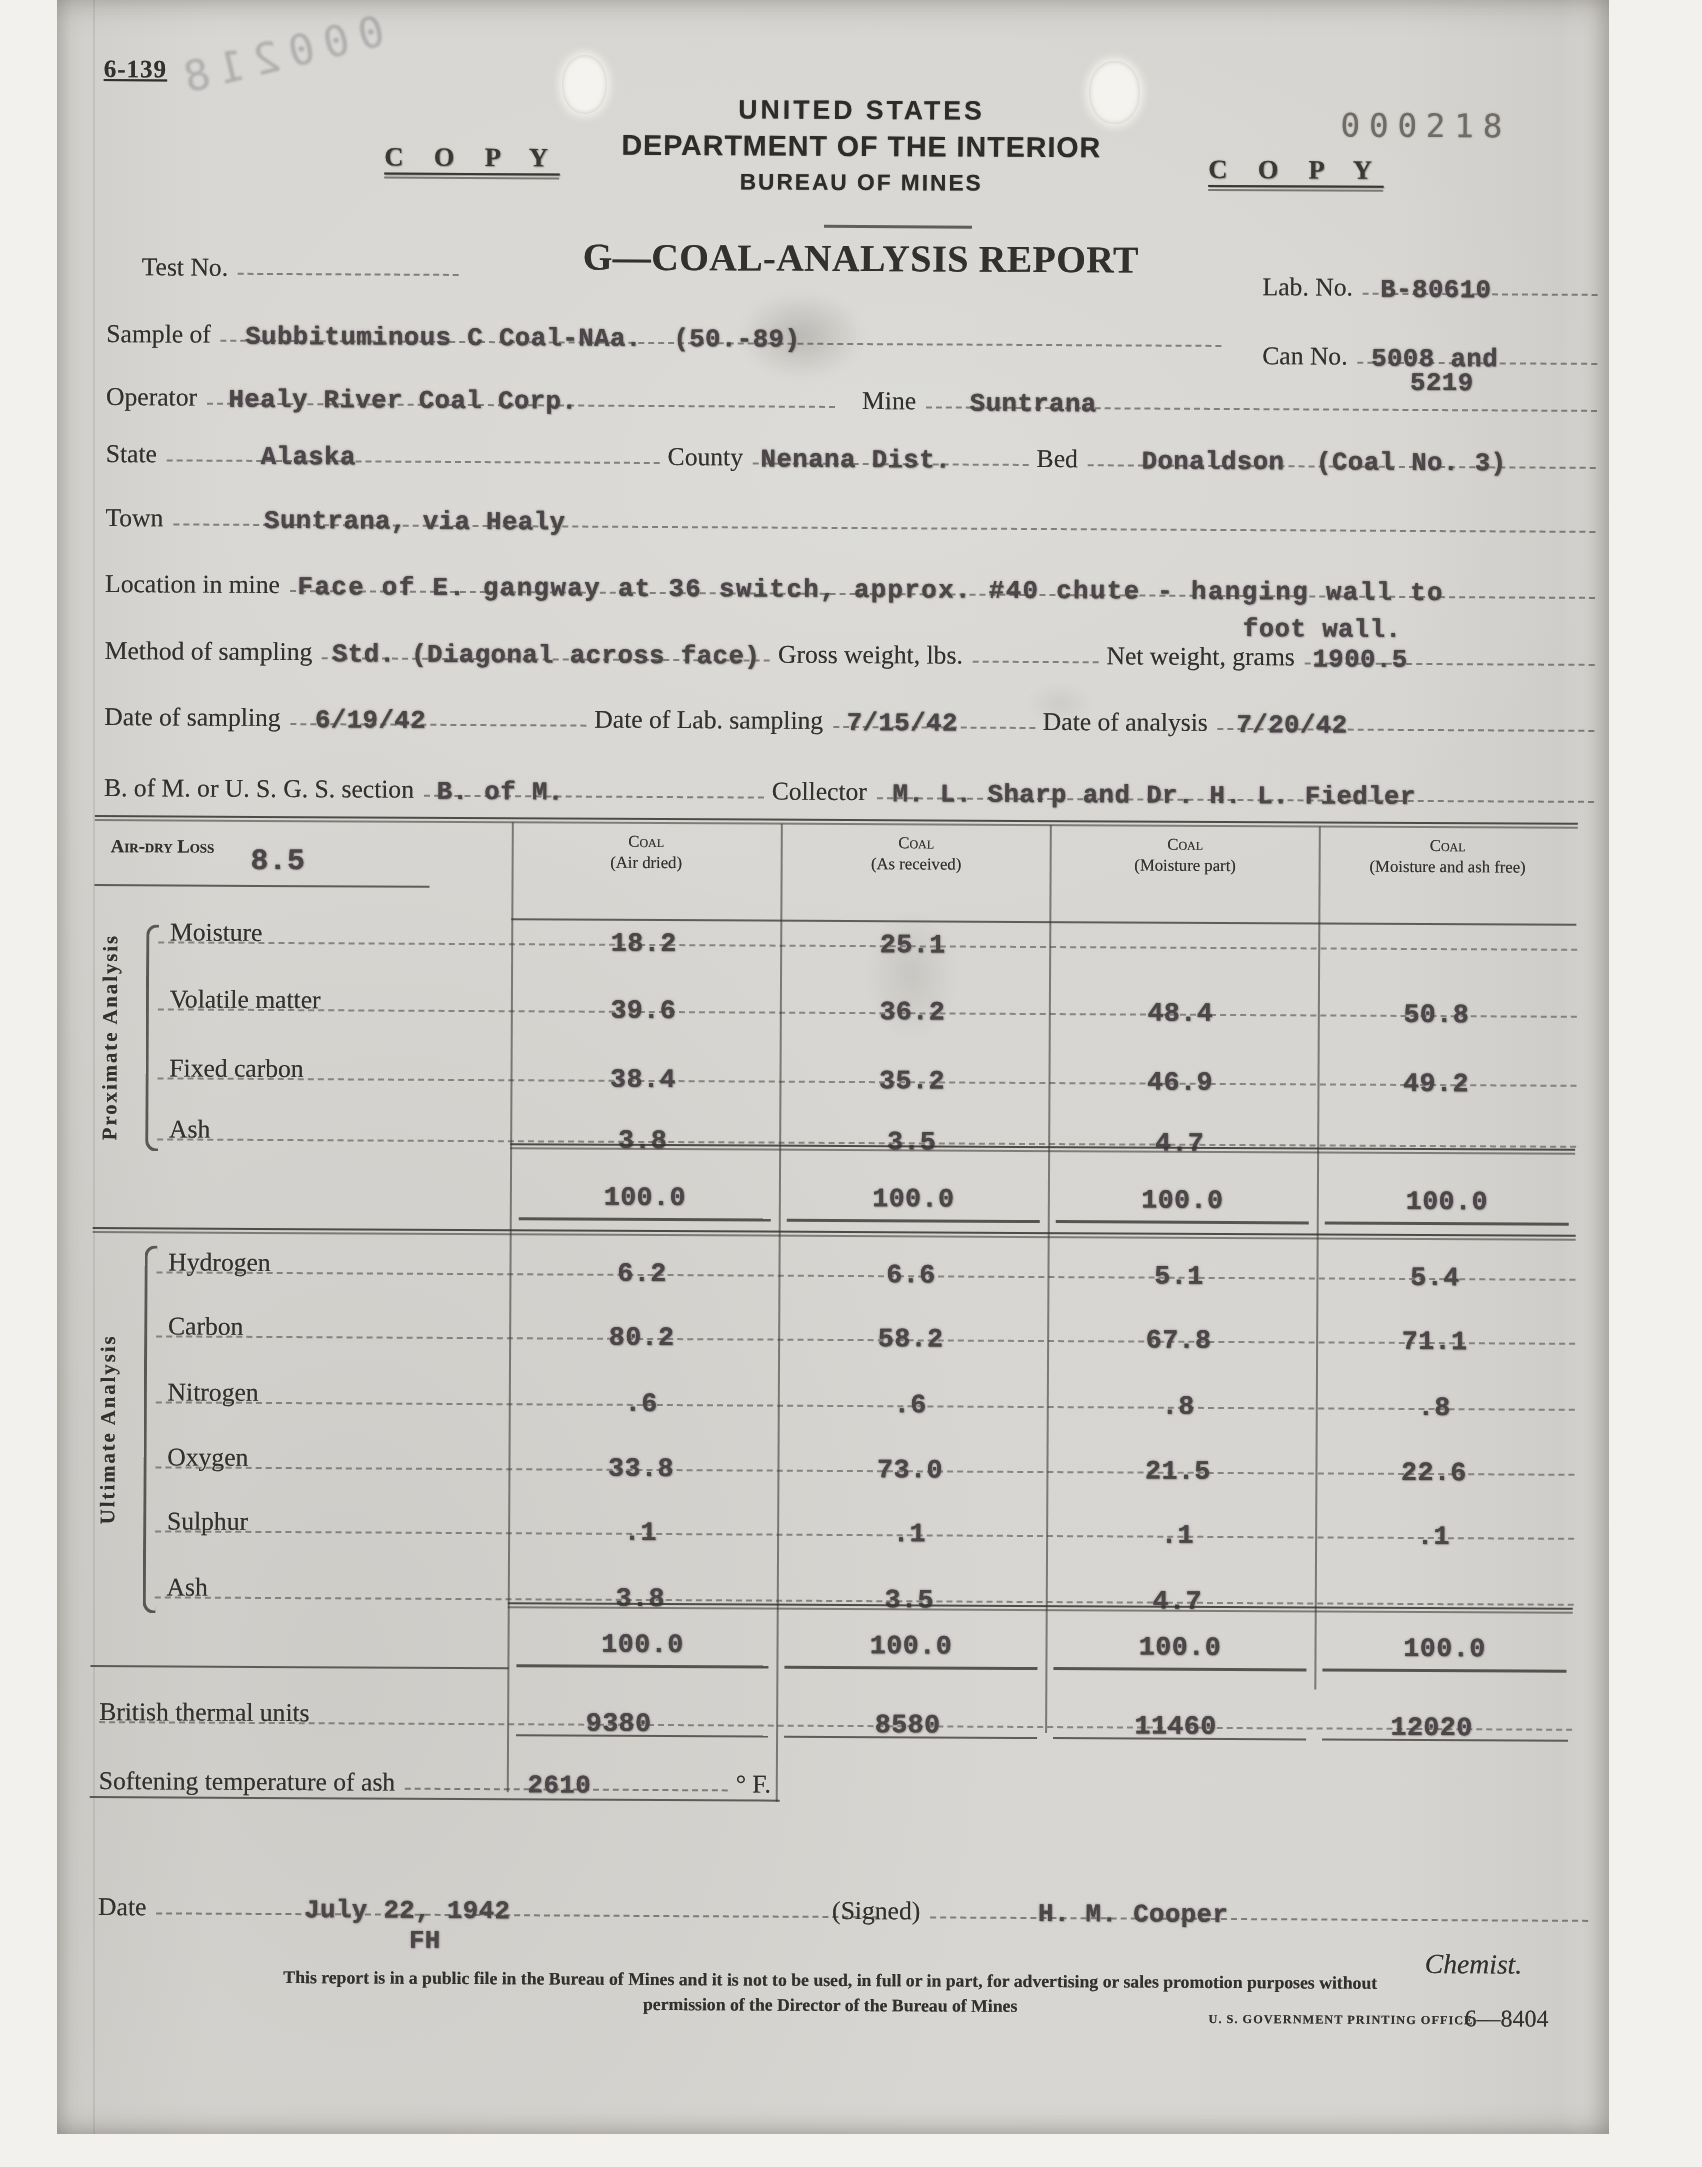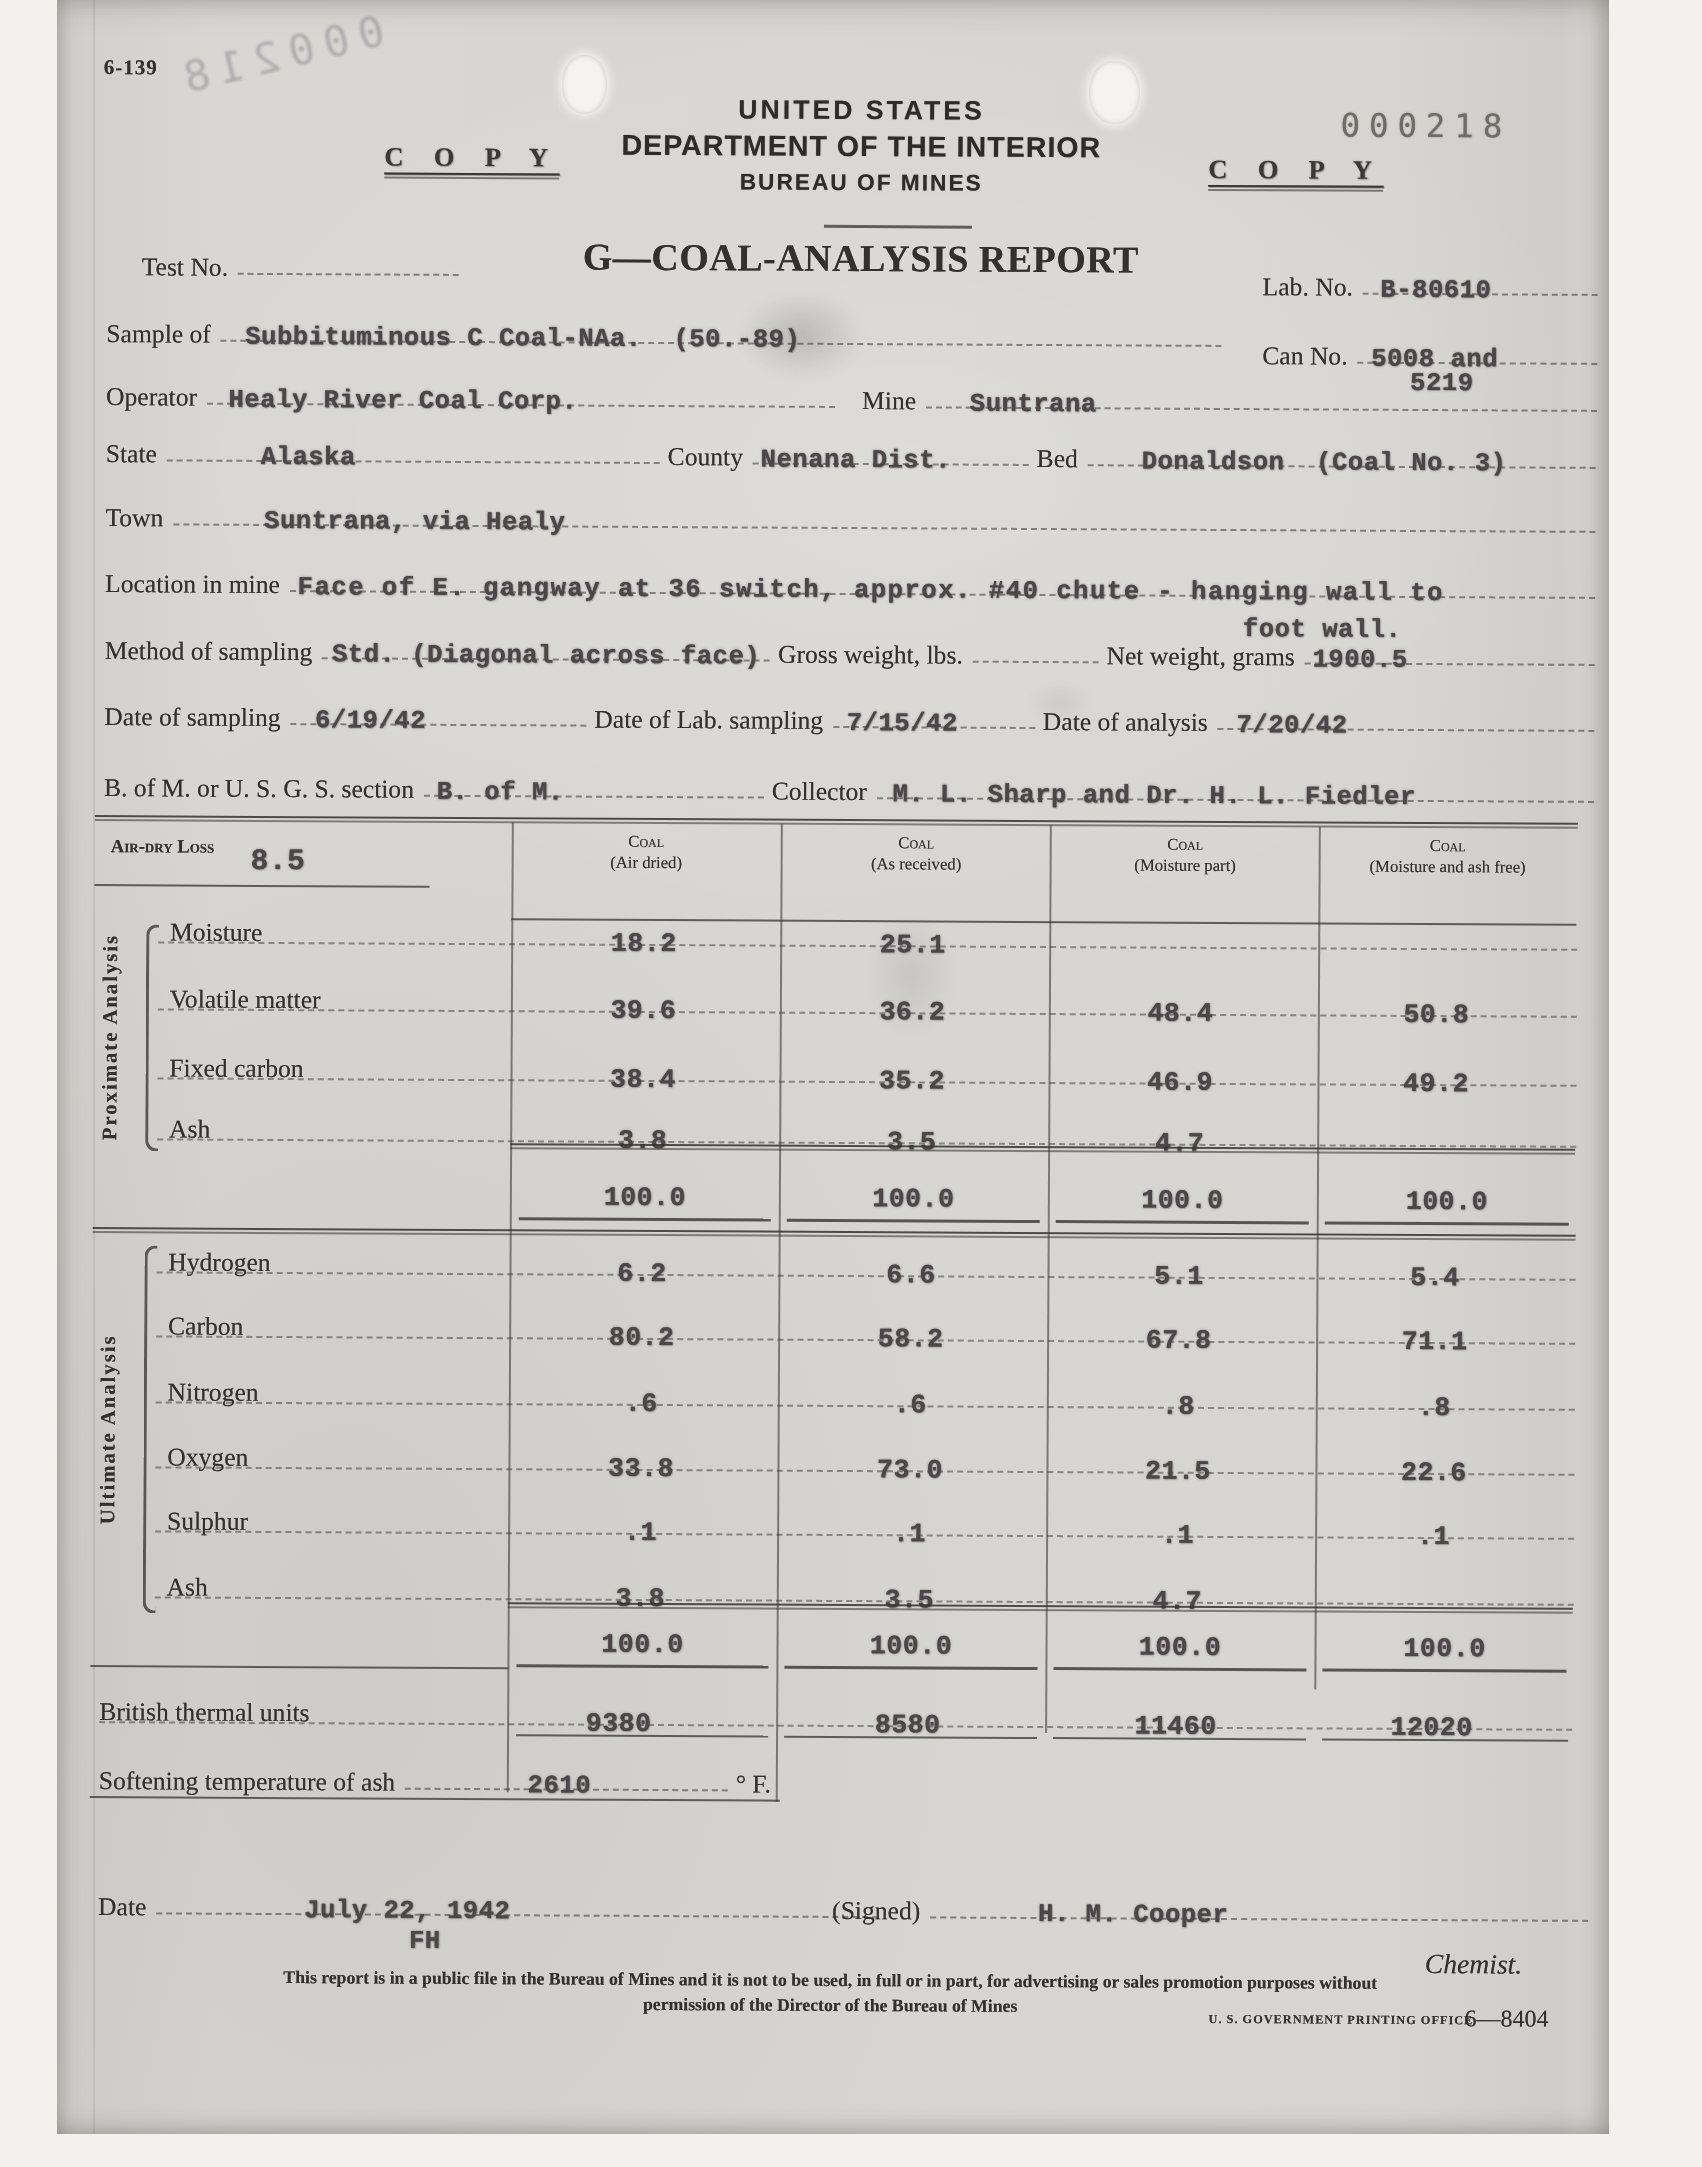--- a/index.html
+++ b/index.html
@@ -44,21 +44,21 @@
   .total{position:absolute;text-align:center;font-size:26.6px;padding-bottom:4.9px;
          border-bottom:3px solid rgba(55,52,48,.8);}
   .copystamp{position:absolute;font-family:"Liberation Serif",serif;font-weight:700;font-size:26.6px;
              letter-spacing:11.8px;color:#3b3934;text-decoration:underline;text-underline-offset:6.9px;
              padding-bottom:3.9px;border-bottom:2.5px solid rgba(59,57,52,.6);
              text-shadow:0 0 1.5px rgba(59,57,52,.5),1px 1px 1px rgba(59,57,52,.3);}
   .serial{position:absolute;font-family:"DejaVu Sans Mono",monospace;font-size:32.5px;letter-spacing:8.9px;
           color:#6f6c66;text-shadow:0 0 2px rgba(111,108,102,.6);}
   .ghost{position:absolute;font-family:"DejaVu Sans Mono",monospace;font-size:43px;letter-spacing:9.9px;
          color:rgba(96,94,106,.35);transform:scaleX(-1) rotate(14deg);filter:blur(1.3px);}
-  .formno{position:absolute;font-weight:700;font-size:21px;letter-spacing:1px;}
+  .formno{position:absolute;font-weight:700;font-size:25px;letter-spacing:1px;text-decoration:underline;}
   .hole{position:absolute;border-radius:48%;background:#f4f3ef;
         box-shadow:0 0 8.9px 3px rgba(244,243,239,.95), inset 0 0 4.9px rgba(140,137,129,.45);}
   .smudge{position:absolute;border-radius:50%;filter:blur(3.9px);
           background:radial-gradient(closest-side,rgba(73,68,64,.22),rgba(73,68,64,0));}
   .crease{position:absolute;width:2px;background:rgba(100,97,90,.14);}
   .note{position:absolute;left:94px;width:1483px;text-align:center;font-weight:700;font-size:17.7px;}
   .gpo{position:absolute;font-weight:700;font-size:12.3px;letter-spacing:1px;}
 </style>
 </head>
 <body>

